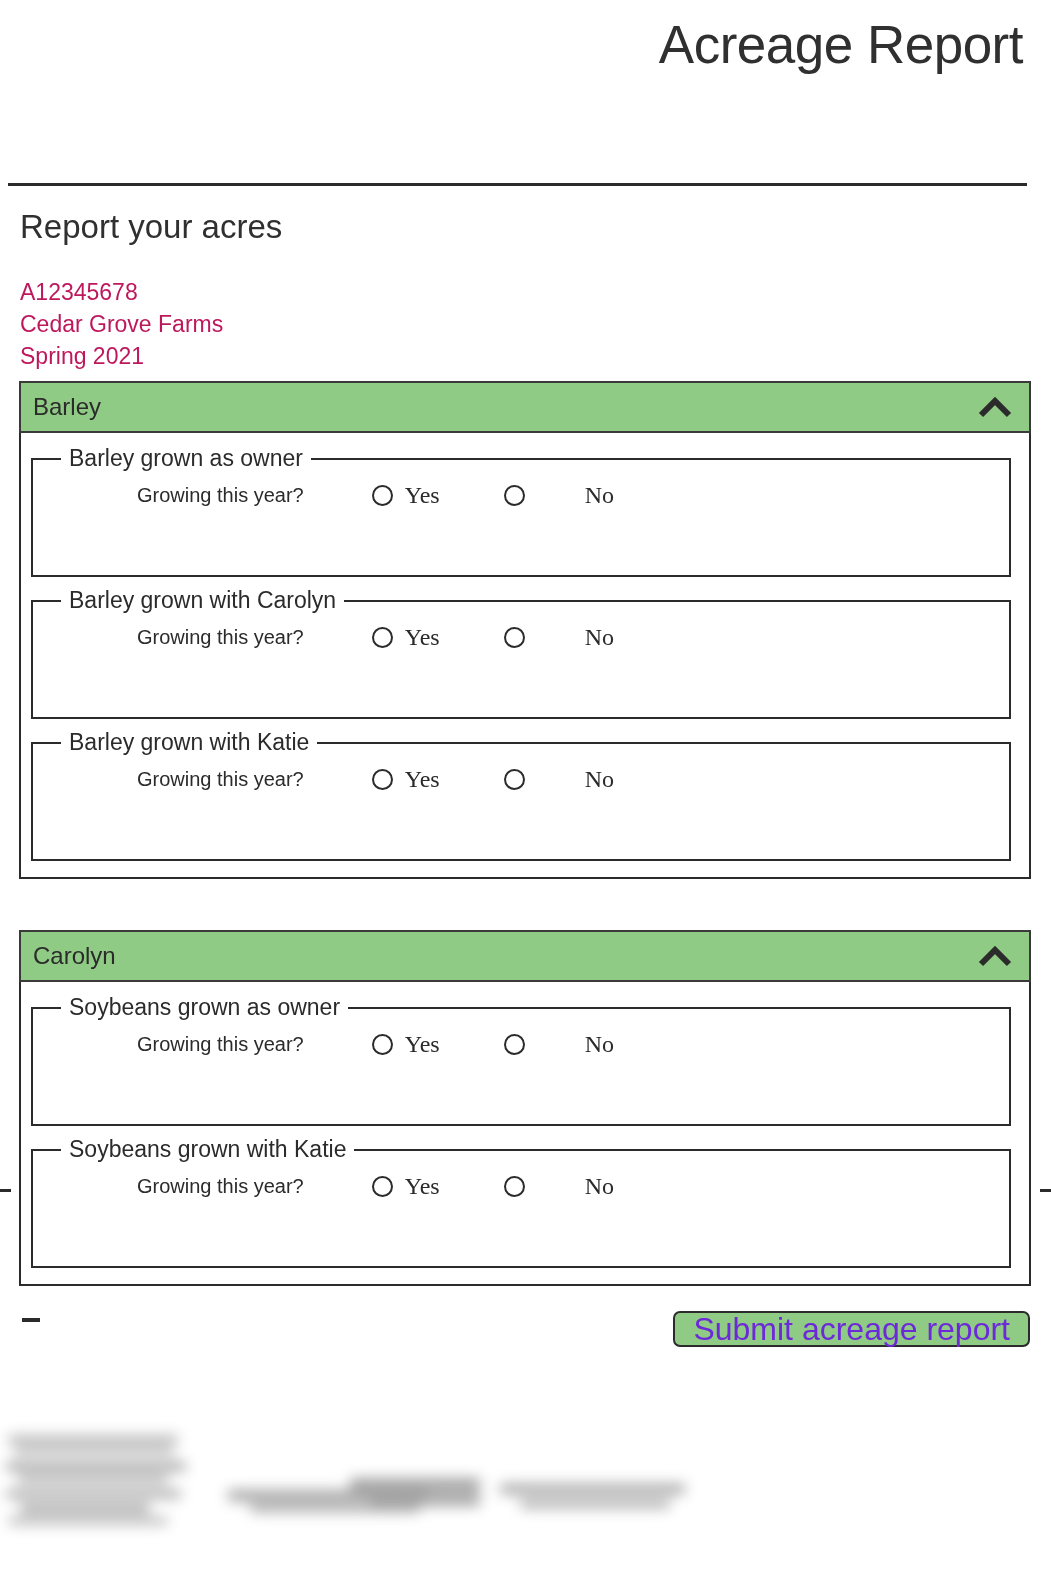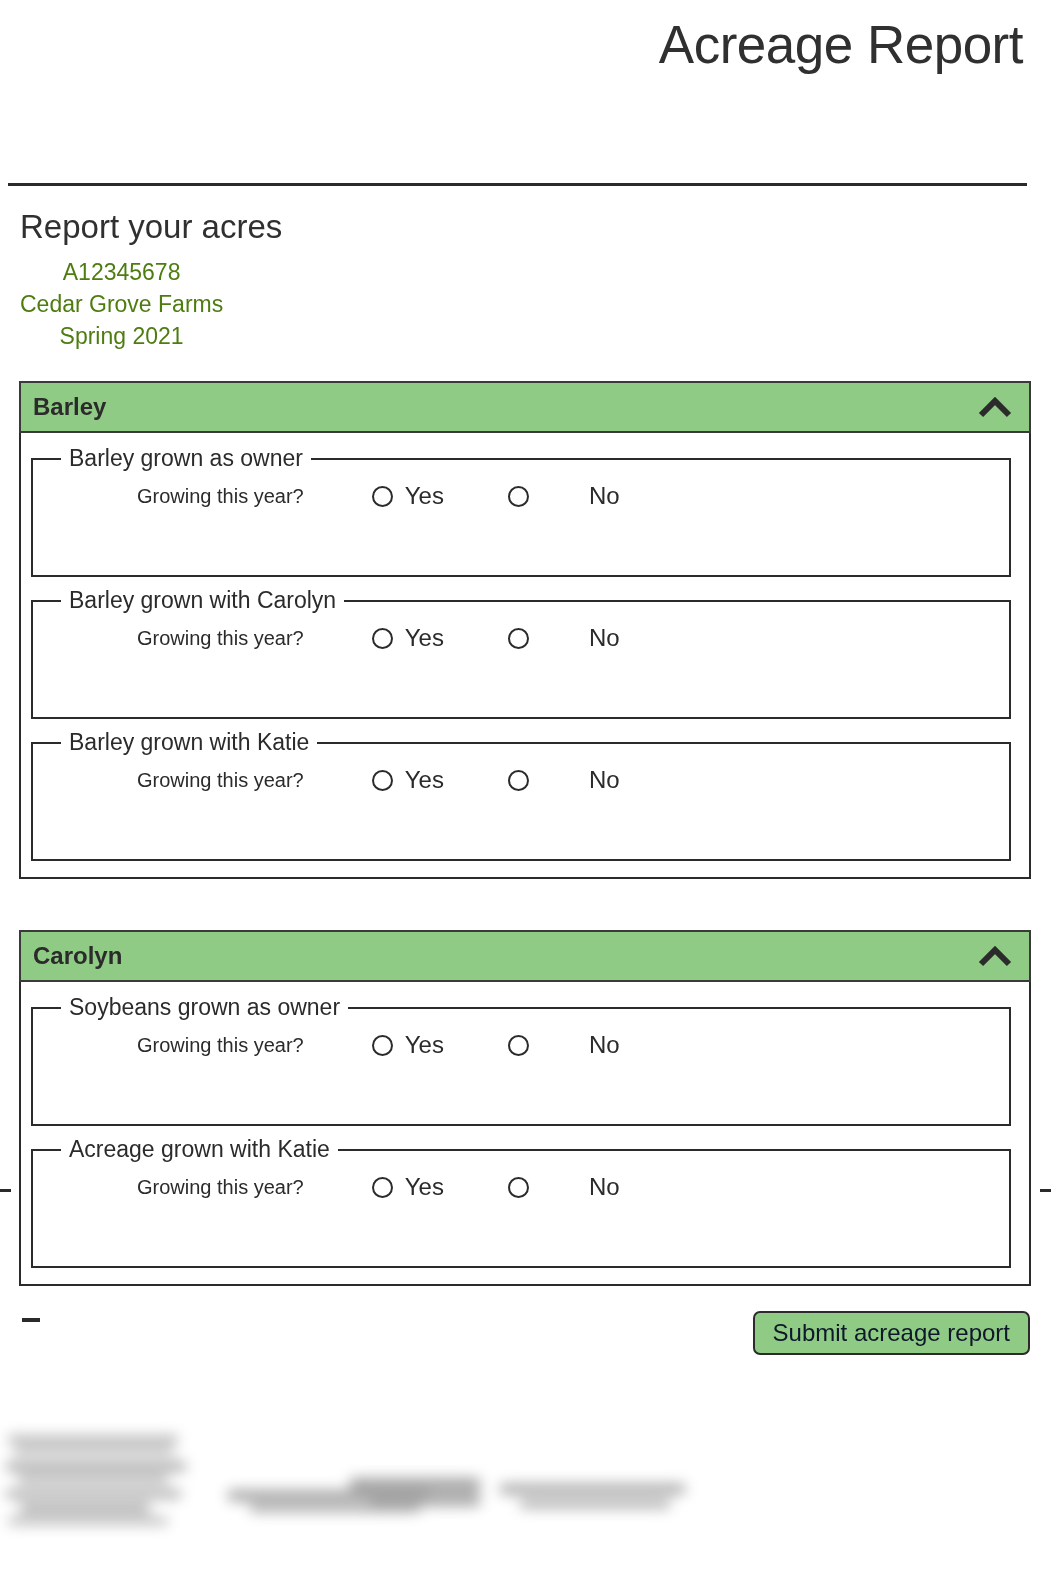--- a/index.html
+++ b/index.html
@@ -51,25 +51,24 @@
     top: 210px;
     font-size: 33px;
     line-height: 1.05;
     font-weight: 400;
     color: #303030;
     white-space: nowrap;
   }
   .meta-block {
     position: absolute;
     left: 20px;
-    top: 256px;
+    top: 276px;
     font-size: 23px;
     line-height: 32px;
-    color: #4d7c0f;
-    text-align: center;
+    color: #be185d;
   }
   .meta-line { white-space: nowrap; }
 
   
   .section {
     position: absolute;
     left: 19px;
     width: 1012px;
     box-sizing: border-box;
   }
@@ -81,21 +80,20 @@
     display: flex;
     align-items: center;
     justify-content: space-between;
     padding: 0 14px 0 12px;
     cursor: pointer;
   }
   .section-title {
     font-size: 24px;
     color: #2b2b2b;
     line-height: 1;
-    font-weight: bold;
   }
   .chevron-icon {
     width: 40px;
     height: 28px;
     display: block;
   }
   .chevron-icon svg { display: block; }
 
   .section-body {
     border: 2px solid #2b2b2b;
@@ -130,20 +128,21 @@
   }
   .question-label {
     font-size: 20px;
     color: #2b2b2b;
     white-space: nowrap;
   }
   .radio-group {
     display: flex;
     align-items: flex-end;
     margin-left: 68px;
+    font-family: Liberation Serif, serif;
   }
   .radio-option {
     display: flex;
     align-items: center;
     cursor: pointer;
     margin-right: 64px;
   }
   .radio-option:last-child { margin-right: 0; gap: 48px; }
   .radio-dot {
     width: 21px;
@@ -170,24 +169,24 @@
     height: 4px;
     background: #2b2b2b;
   }
   .submit-button {
     position: absolute;
     right: 21px;
     top: 1311px;
     background: #8fcb84;
     border: 2px solid #2b2b2b;
     border-radius: 7px;
-    padding: 8px 18px;
+    padding: 0 18px;
     font-family: "Liberation Sans", sans-serif;
-    font-size: 24px;
-    color: #0f172a;
+    font-size: 32px;
+    color: #6d28d9;
     cursor: pointer;
     line-height: 1;
     white-space: nowrap;
   }
 
   
   .edge-tick {
     position: absolute;
     top: 1189px;
     width: 11px;
@@ -317,21 +316,21 @@
           </label>
           <label class="radio-option">
             <span class="radio-dot"></span>
             <span class="radio-text">No</span>
           </label>
         </div>
       </div>
     </fieldset>
 
     <fieldset class="party-box">
-      <legend>Acreage grown with Katie</legend>
+      <legend>Soybeans grown with Katie</legend>
       <div class="question-row">
         <span class="question-label">Growing this year?</span>
         <div class="radio-group">
           <label class="radio-option">
             <span class="radio-dot"></span>
             <span class="radio-text">Yes</span>
           </label>
           <label class="radio-option">
             <span class="radio-dot"></span>
             <span class="radio-text">No</span>

